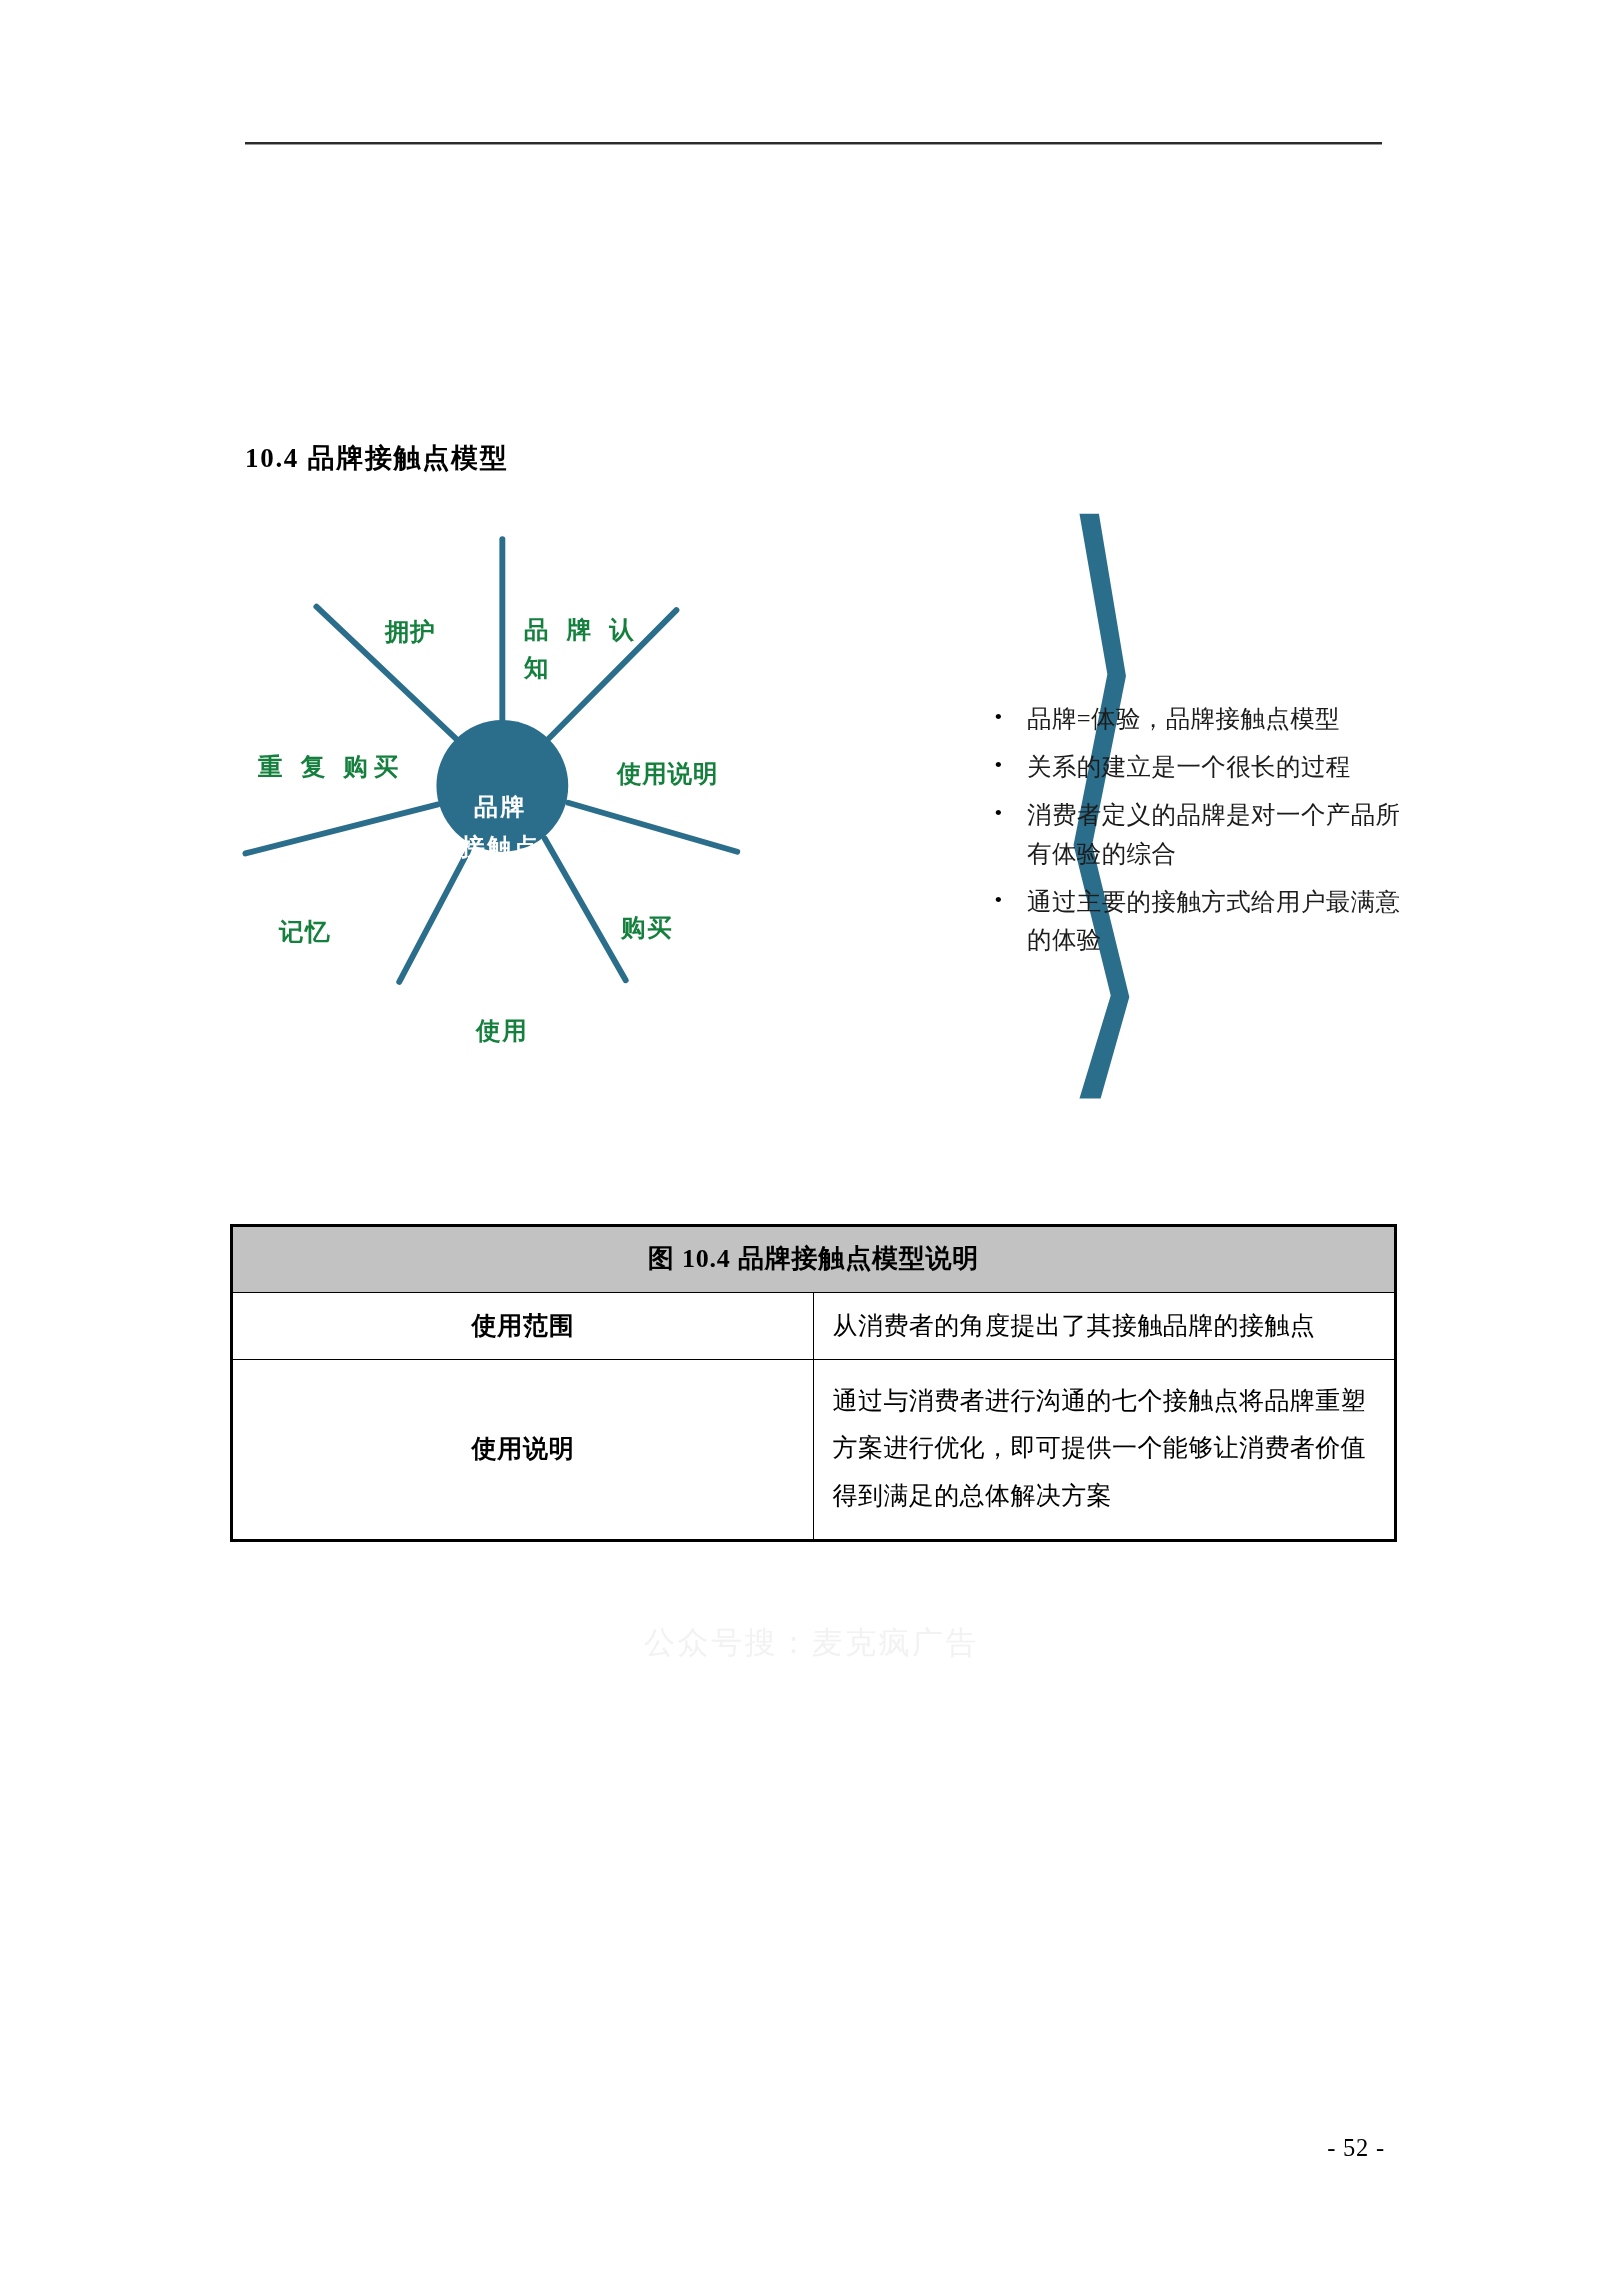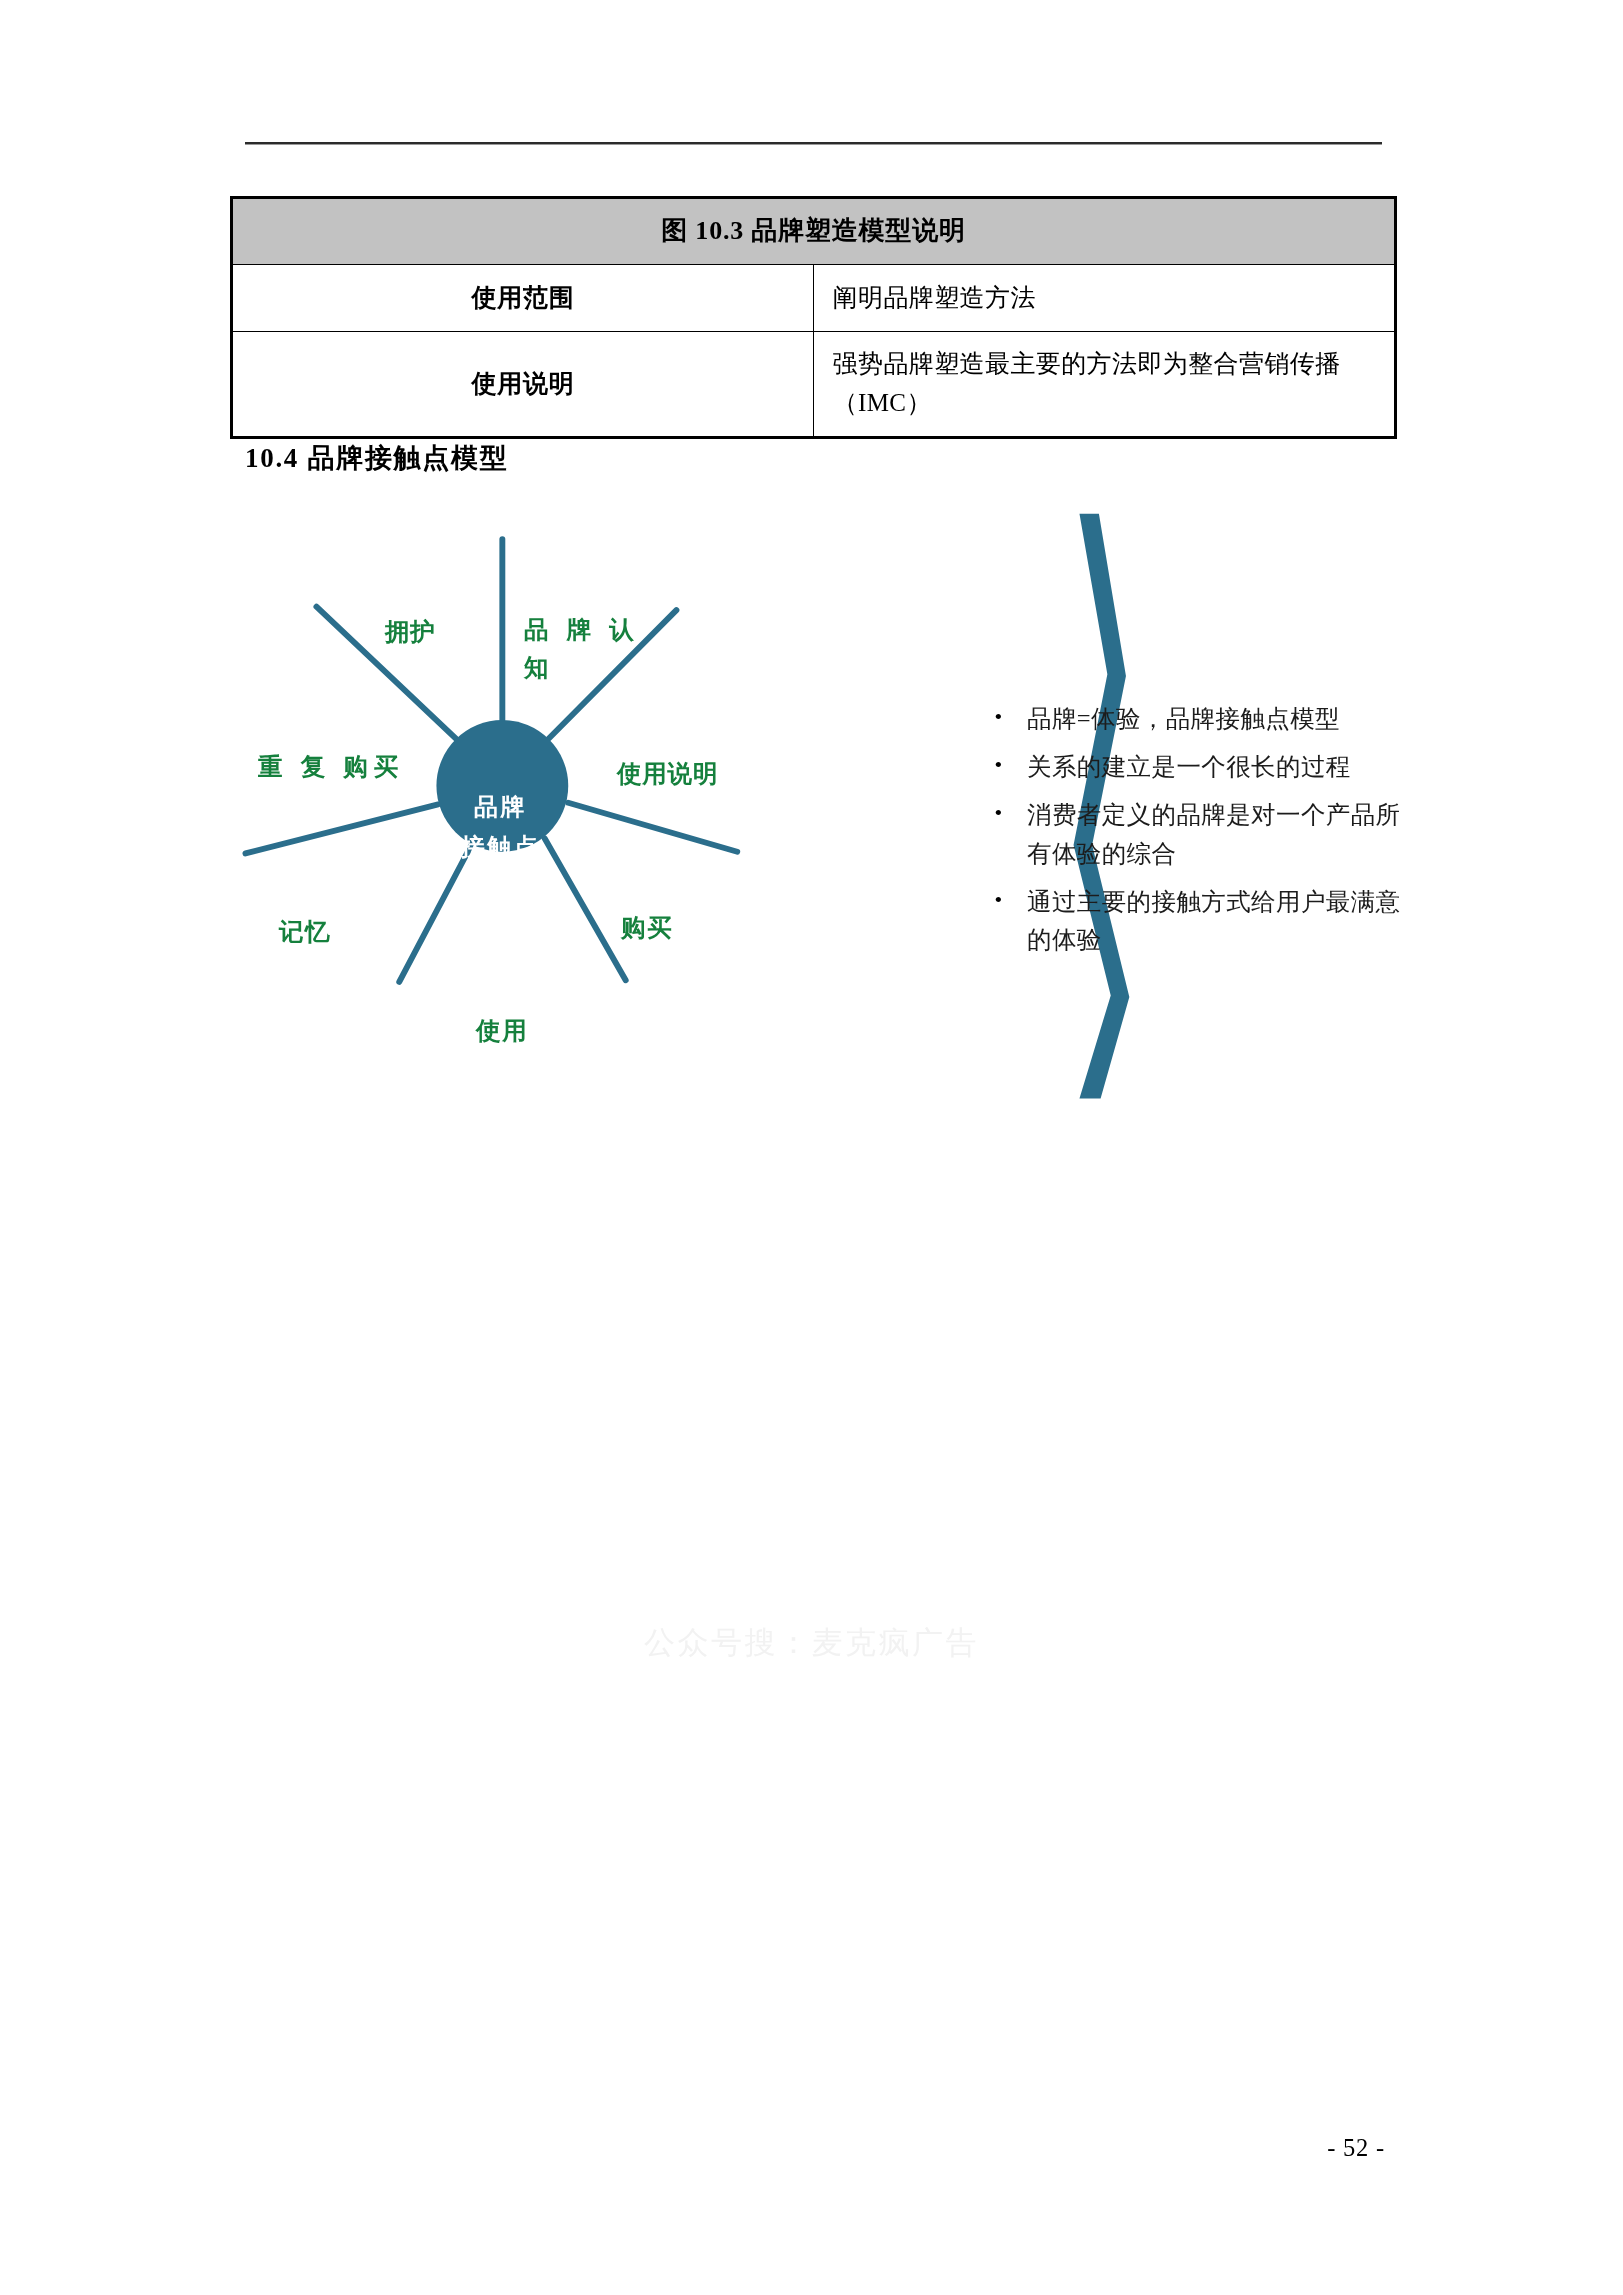--- a/index.html
+++ b/index.html
@@ -192,37 +192,20 @@
     letter-spacing: 0.8px;
   }
 </style>
 </head>
 <body>
 
 <div class="page">
 
   <div class="header-rule"></div>
 
-  <div class="desc-table" id="table-103">
-    <table>
-      <tbody>
-          <tr class="th-row">
-        <td colspan="2">图 10.3  品牌塑造模型说明</td>
-      </tr>
-      <tr>
-        <td class="lbl">使用范围</td>
-        <td class="val">阐明品牌塑造方法</td>
-      </tr>
-      <tr>
-        <td class="lbl">使用说明</td>
-        <td class="val">强势品牌塑造最主要的方法即为整合营销传播（IMC）</td>
-      </tr>
-    </tbody>
-      </table>
-  </div>
 
   <div class="section-heading">10.4  品牌接触点模型</div>
 
   <div>
 
     <svg class="radial-svg" width="1437" height="676" viewBox="0 0 1700 800" style="left:230px; top:507px; position:absolute;">
 
       <g stroke="#2b6e8c" stroke-width="7" stroke-linecap="round" fill="none">
 
         <line x1="322" y1="252" x2="322" y2="38"></line>
@@ -272,19 +255,36 @@
         <span class="bullet-text">消费者定义的品牌是对一个产品所有体验的综合</span>
       </div>
       <div class="bullet-item">
         <span class="bullet-dot">•</span>
         <span class="bullet-text">通过主要的接触方式给用户最满意的体验</span>
       </div>
     </div>
   </div>
 
 
+  <div class="desc-table" id="table-104">
+    <table>
+      <tbody>
+          <tr class="th-row">
+        <td colspan="2">图 10.4  品牌接触点模型说明</td>
+      </tr>
+      <tr>
+        <td class="lbl">使用范围</td>
+        <td class="val">从消费者的角度提出了其接触品牌的接触点</td>
+      </tr>
+      <tr>
+        <td class="lbl">使用说明</td>
+        <td class="val tall">通过与消费者进行沟通的七个接触点将品牌重塑方案进行优化，即可提供一个能够让消费者价值得到满足的总体解决方案</td>
+      </tr>
+    </tbody>
+      </table>
+  </div>
 
   <div class="watermark">公众号搜：麦克疯广告</div>
 
   <div class="page-number">- 52 -</div>
 
 </div>
 
 
 </body></html>

